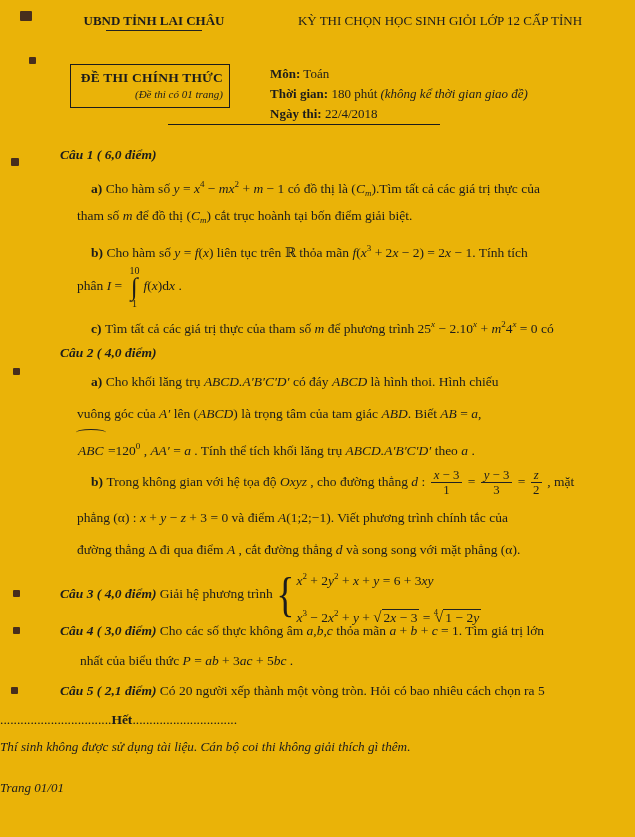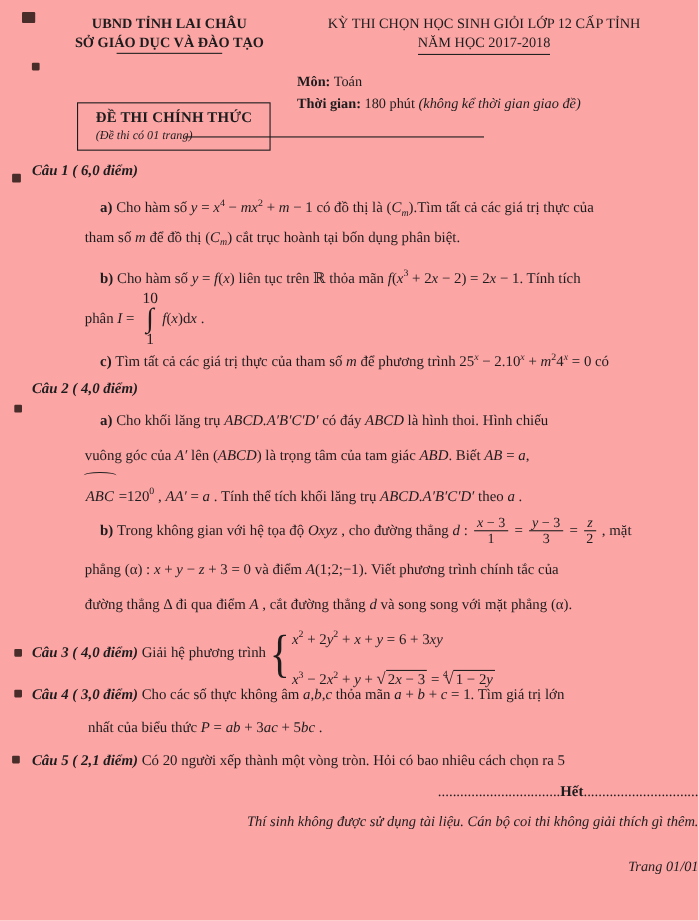--- a/index.html
+++ b/index.html
@@ -1,58 +1,58 @@
 <!DOCTYPE html>
 <html><head>
 <meta charset="utf-8">
 <style>
   html,body{margin:0;padding:0;background:#ffffff;}
   body{width:635px;height:837px;overflow:hidden;position:relative;
        font-family:"Liberation Serif","DejaVu Serif",serif;color:#1c1c1c;font-size:13.5px;}
-  .page{position:relative;width:635px;height:837px;background:#fca5a5;}
+  .page{position:relative;width:635px;height:837px;background:#eab308;}
   .it{font-style:italic}
   .bd{font-weight:bold}
   
   .header{position:relative;height:142px;}
   .org{position:absolute;left:18px;top:12px;width:272px;text-align:center;
        font-weight:bold;font-size:13px;line-height:1.4;}
   .org-rule{width:96px;border-bottom:1.5px solid #222;margin:0 auto;}
   .examtitle{position:absolute;left:252px;top:12px;width:376px;text-align:center;
        font-weight:normal;font-size:13px;line-height:1.4;}
   .u{display:inline-block;border-bottom:1.5px solid #222;padding-bottom:1px;}
   .stampbox{position:absolute;left:70px;top:64px;width:152px;border:1.9px solid #1c1c1c;
-       text-align:left;padding:5px 6px 7px 16px;margin-top:29px;}
+       text-align:right;padding:5px 6px 7px 0;}
   .stampbox .t{font-weight:bold;font-size:13.5px;letter-spacing:.2px;}
   .stampbox .n{font-style:italic;font-size:11px;margin-top:2px;}
   .info{position:absolute;left:230px;top:64px;font-size:13px;line-height:1.55;margin-left:40px;}
   .hrule{position:absolute;left:168px;top:124px;width:272px;border-top:1.9px solid #1c1c1c;}
   
   .line{white-space:nowrap;}
-  .qh{margin-left:29px;}
+  .qh{margin-left:60px;}
   .if{margin-left:91px;}
   .ct{margin-left:77px;}
   .qc{margin-left:80px;}
   .h26{height:26px;line-height:26px}.h28{height:28px;line-height:28px}
   .h30{height:30px;line-height:30px}.h32{height:32px;line-height:32px}
   .h40{height:40px;line-height:40px}.h44{height:44px;line-height:44px}
   .h50{height:50px;line-height:50px}
-  .ctr{text-align:right;padding-left:36px;}
+  .ctr{text-align:left;}
   
   .sup{font-size:9px;vertical-align:6px;}
   .sb{font-size:9px;vertical-align:-3px;}
   .frac{display:inline-block;text-align:center;vertical-align:middle;
         font-size:12.8px;line-height:1.15;margin:0 2px;}
   .fn{display:block;border-bottom:1.2px solid #222;padding:0 3px;}
   .fd{display:block;}
   .sqrt{display:inline-block;white-space:nowrap;}
   .rsym{font-size:15px;}
   .rbar{border-top:1.2px solid #222;padding:0 2px;}
   .rdeg{font-size:8.5px;vertical-align:7px;margin-right:-3px;}
   .intg{display:inline-block;text-align:center;vertical-align:middle;line-height:1;margin:0 4px;}
-  .ib{display:block;font-size:14px;line-height:1.1;}
+  .ib{display:block;font-size:10px;line-height:1.1;}
   .isym{display:block;font-size:25px;line-height:.9;}
   .hat{position:relative;padding:12px 1px;}
   .hat::before{content:"";position:absolute;left:-1px;right:-1px;top:-2px;height:6px;
         border-top:1.7px solid #222;border-radius:50% 50% 0 0;}
   .cases{display:inline-flex;align-items:center;vertical-align:middle;}
   .brace{font-size:38px;font-weight:300;margin-right:2px;display:inline-block;
         transform:scaleY(1.25);line-height:1;}
   .ccol{display:inline-flex;flex-direction:column;gap:15px;text-align:left;}
   .cline{line-height:21px;height:21px;white-space:nowrap;}
   
@@ -70,42 +70,41 @@
   <div class="artifact" style="left:29px;top:57px;width:7px;height:7px"></div>
   <div class="artifact" style="left:11px;top:158px;width:8px;height:8px"></div>
   <div class="artifact" style="left:13px;top:368px;width:7px;height:7px"></div>
   <div class="artifact" style="left:13px;top:590px;width:7px;height:7px"></div>
   <div class="artifact" style="left:13px;top:627px;width:7px;height:7px"></div>
   <div class="artifact" style="left:11px;top:687px;width:7px;height:7px"></div>
 
   <div class="header">
     <div class="org">
       <div>UBND TỈNH LAI CHÂU</div>
-      <div>SỞ GIÁO DỤC VÀ ĐÀO TẠO</div>
       <div class="org-rule"></div>
     </div>
     <div class="examtitle">
       <div>KỲ THI CHỌN HỌC SINH GIỎI LỚP 12 CẤP TỈNH</div>
-      <div><span class="u">NĂM HỌC 2017-2018</span></div>
     </div>
     <div class="stampbox">
       <div class="t">ĐỀ THI CHÍNH THỨC</div>
       <div class="n">(Đề thi có 01 trang)</div>
     </div>
     <div class="info">
       <div><span class="bd">Môn:</span><span> Toán</span></div>
       <div><span class="bd">Thời gian:</span><span> 180 phút </span><span class="it">(không kể thời gian giao đề)</span></div>
+      <div><span class="bd">Ngày thi:</span><span> 22/4/2018</span></div>
     </div>
     <div class="hrule"></div>
   </div>
 
   <div id="doc-body">
       <div class="line qh h26"><span class="bd it">Câu 1 ( 6,0 điểm)</span></div>
       <div class="line if h32"><span class="bd">a) </span><span>Cho hàm số </span><span class="it">y</span><span> = </span><span class="it">x</span><span class="sup">4</span><span> − </span><span class="it">mx</span><span class="sup">2</span><span> + </span><span class="it">m</span><span> − 1 có đồ thị là (</span><span class="it">C</span><span class="sb it">m</span><span>).Tìm tất cả các giá trị thực của</span></div>
-      <div class="line ct h32"><span>tham số </span><span class="it">m</span><span> để đồ thị (</span><span class="it">C</span><span class="sb it">m</span><span>) cắt trục hoành tại bốn dụng phân biệt.</span></div>
+      <div class="line ct h32"><span>tham số </span><span class="it">m</span><span> để đồ thị (</span><span class="it">C</span><span class="sb it">m</span><span>) cắt trục hoành tại bốn điểm giải biệt.</span></div>
       <div class="line if h32"><span class="bd">b) </span><span>Cho hàm số </span><span class="it">y</span><span> = </span><span class="it">f</span><span>(</span><span class="it">x</span><span>) liên tục trên ℝ thỏa mãn </span><span class="it">f</span><span>(</span><span class="it">x</span><span class="sup">3</span><span> + 2</span><span class="it">x</span><span> − 2) = 2</span><span class="it">x</span><span> − 1. Tính tích</span></div>
       <div class="line ct h44"><span>phân </span><span class="it">I</span><span> = </span><span class="intg"><span class="ib">10</span><span class="isym">∫</span><span class="ib">1</span></span><span class="it">f</span><span>(</span><span class="it">x</span><span>)d</span><span class="it">x</span><span> .</span></div>
       <div class="line if h32"><span class="bd">c) </span><span>Tìm tất cả các giá trị thực của tham số </span><span class="it">m</span><span> để phương trình 25</span><span class="sup it">x</span><span> − 2.10</span><span class="sup it">x</span><span> + </span><span class="it">m</span><span class="sup">2</span><span>4</span><span class="sup it">x</span><span> = 0 có</span></div>
       <div class="line qh h26"><span class="bd it">Câu 2 ( 4,0 điểm)</span></div>
       <div class="line if h32"><span class="bd">a) </span><span>Cho khối lăng trụ </span><span class="it">ABCD.A′B′C′D′</span><span> có đáy </span><span class="it">ABCD</span><span> là hình thoi. Hình chiếu</span></div>
       <div class="line ct h32"><span>vuông góc của </span><span class="it">A′</span><span> lên (</span><span class="it">ABCD</span><span>) là trọng tâm của tam giác </span><span class="it">ABD</span><span>. Biết </span><span class="it">AB</span><span> = </span><span class="it">a</span><span>,</span></div>
       <div class="line ct h32"><span class="hat"><span class="it">ABC</span></span><span> =120</span><span class="sup">0</span><span> , </span><span class="it">AA′</span><span> = </span><span class="it">a</span><span> . Tính thể tích khối lăng trụ </span><span class="it">ABCD.A′B′C′D′</span><span> theo </span><span class="it">a</span><span> .</span></div>
       <div class="line if h40"><span class="bd">b) </span><span>Trong không gian với hệ tọa độ </span><span class="it">Oxyz</span><span> , cho đường thẳng </span><span class="it">d</span><span> : </span><span class="frac"><span class="fn"><span class="it">x</span><span> − 3</span></span><span class="fd"><span>1</span></span></span><span> = </span><span class="frac"><span class="fn"><span class="it">y</span><span> − 3</span></span><span class="fd"><span>3</span></span></span><span> = </span><span class="frac"><span class="fn"><span class="it">z</span></span><span class="fd"><span>2</span></span></span><span> , mặt</span></div>
       <div class="line ct h32"><span>phẳng (α) : </span><span class="it">x</span><span> + </span><span class="it">y</span><span> − </span><span class="it">z</span><span> + 3 = 0 và điểm </span><span class="it">A</span><span>(1;2;−1). Viết phương trình chính tắc của</span></div>
       <div class="line ct h32"><span>đường thẳng Δ đi qua điểm </span><span class="it">A</span><span> , cắt đường thẳng </span><span class="it">d</span><span> và song song với mặt phẳng (α).</span></div>

